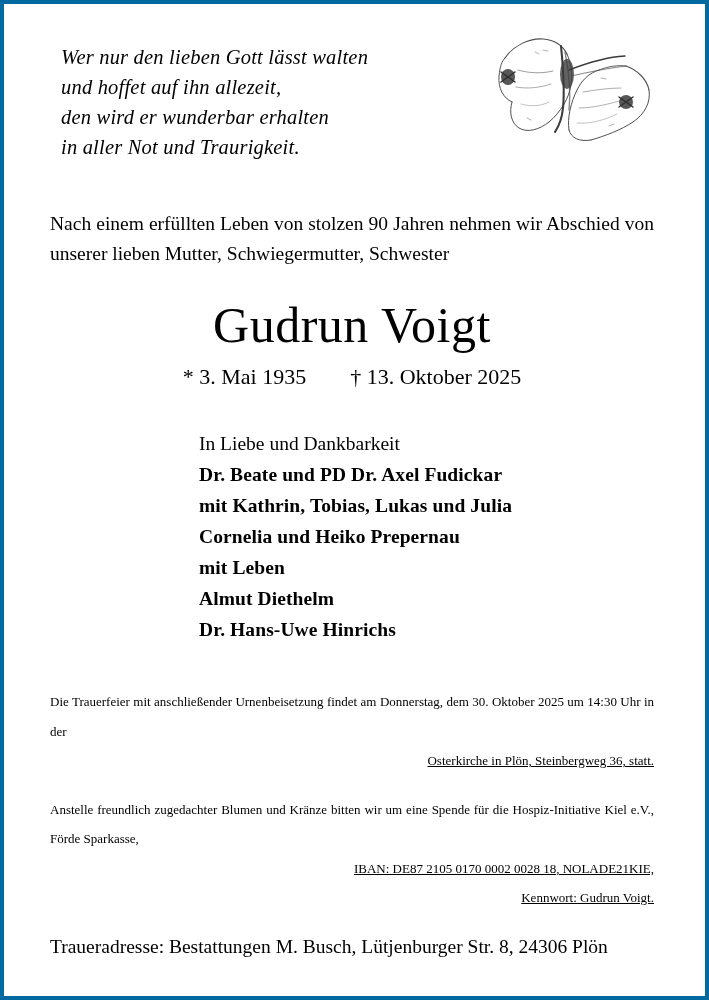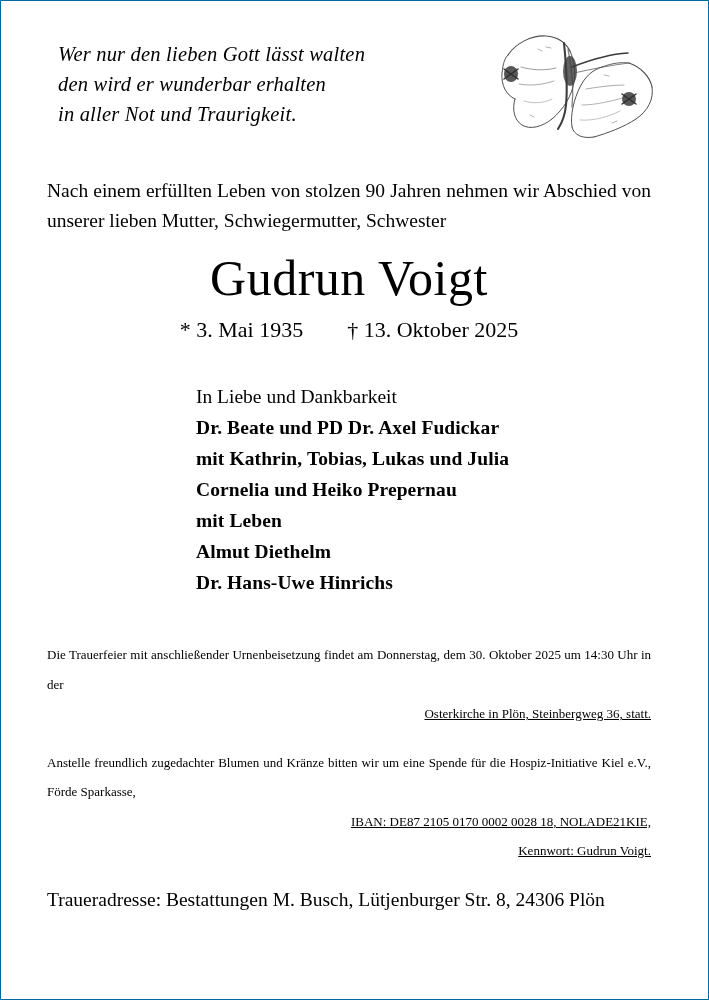--- a/index.html
+++ b/index.html
@@ -15,21 +15,21 @@
     font-family: "Liberation Serif", "DejaVu Serif", serif;
     color: #000000;
   }
 
   .notice {
     position: relative;
     box-sizing: border-box;
     width: 709px;
     height: 1000px;
     background: #ffffff;
-    border: 1px solid #0369a1;
+    border: 4px solid #0369a1;
     padding: 0;
   }
 
   .inner {
     position: relative;
     box-sizing: border-box;
     width: 100%;
     height: 100%;
     background: #ffffff;
     padding: 32px 39px 0 46px;
@@ -71,21 +71,21 @@
     font-size: 19.5px;
     line-height: 29.5px;
     text-align: justify;
     text-justify: inter-word;
     width: 604px;
   }
   .intro .lastline { display: block; }
 
   
   .name-block {
-    margin-top: 14px;
+    margin-top: 28px;
     text-align: center;
     width: 604px;
   }
   .deceased-name {
     font-size: 50px;
     line-height: 58px;
     letter-spacing: 0.5px;
     margin: 0;
     font-weight: normal;
   }
@@ -140,20 +140,21 @@
   }
 </style>
 </head>
 <body>
 
 <div class="notice">
   <div class="inner">
 
     <div class="verse">
       <span class="verse-line">Wer nur den lieben Gott lässt walten</span>
+      <span class="verse-line">und hoffet auf ihn allezeit,</span>
       <span class="verse-line">den wird er wunderbar erhalten</span>
       <span class="verse-line">in aller Not und Traurigkeit.</span>
     </div>
 
     <div class="butterfly">
       <svg viewBox="0 0 180 125" xmlns="http://www.w3.org/2000/svg">
         <g fill="none" stroke="#4f4f4f" stroke-width="1.25" stroke-linecap="round" stroke-linejoin="round">
 
           <path d="M22 28 C30 16 46 8 60 9 C72 10 80 16 84 24" stroke-width="1.1"></path>
           <path d="M84 24 C88 33 90 44 88 55 C86 68 78 82 66 92" stroke-width="1.0"></path>

